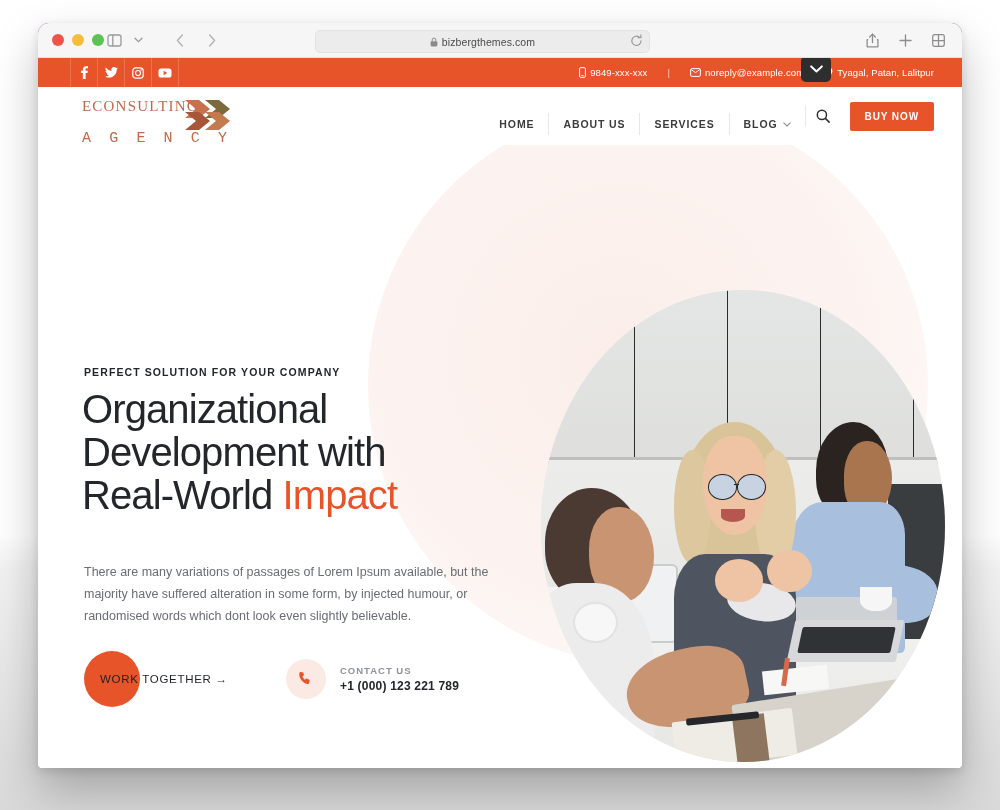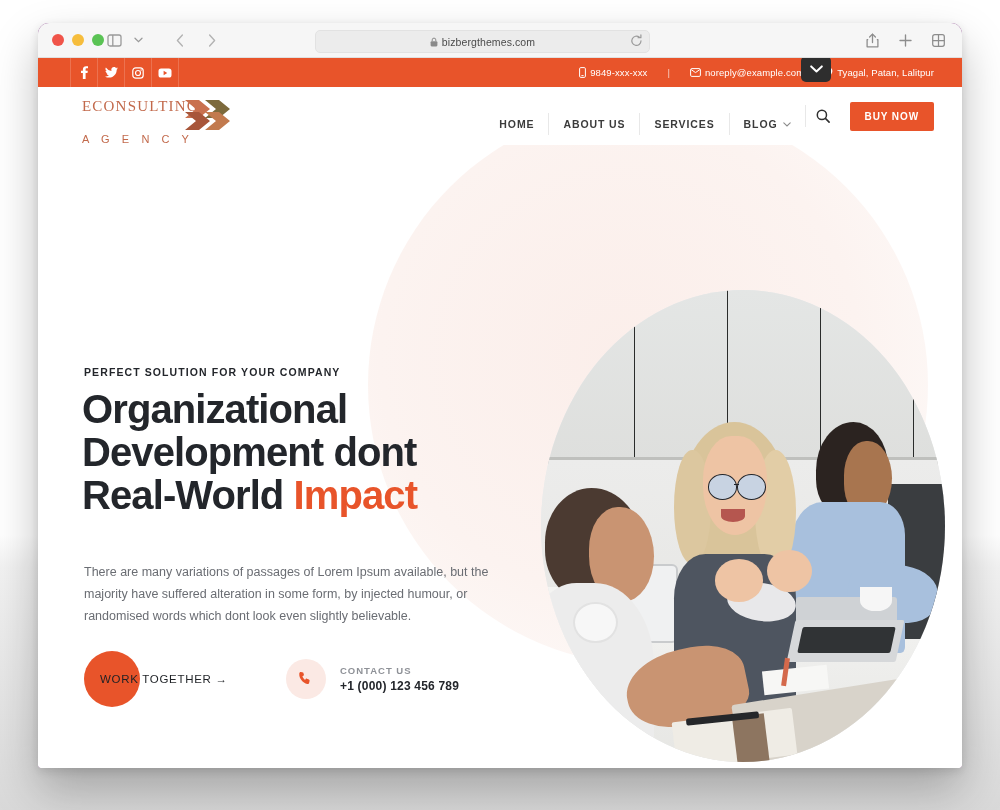--- a/index.html
+++ b/index.html
@@ -62,21 +62,21 @@
     position:absolute;left:763px;top:-2px;width:30px;height:26px;
     background:#2e2e2e;border-radius:5px;display:flex;align-items:center;justify-content:center;
     color:#ffffff;z-index:40;
   }
   
   #header{position:relative;height:58px;background:#ffffff;display:flex;align-items:center;z-index:20;}
   #logo{position:absolute;left:44px;top:8px;width:150px;height:42px;}
   #logo .lg-text{position:absolute;left:0;top:4px;}
   #logo .lg1{font-family:"Liberation Serif", serif;font-size:15px;letter-spacing:1.2px;
              color:#c2694b;display:block;line-height:15px;}
-  #logo .lg2{font-family:Liberation Sans, sans-serif;font-size:11px;letter-spacing:4.6px;
+  #logo .lg2{font-family:Liberation Mono, monospace;font-size:15px;letter-spacing:4.6px;
              color:#c2694b;display:block;line-height:14px;margin-top:18px;}
   #logo .arrows{position:absolute;left:103px;top:3px;}
   #nav{position:absolute;right:28px;top:0;height:58px;display:flex;align-items:center;}
   .nav-item{position:relative;padding:0 14px;height:22px;display:flex;align-items:center;
             font-size:10.5px;letter-spacing:.9px;color:#3b3b3b;font-weight:bold;margin-top:16px;}
   .nav-item + .nav-item{border-left:1px solid #e8e8e8;}
   .caret{margin-left:5px;color:#8b8b8b;display:flex;}
   #search-btn{width:34px;height:22px;display:flex;align-items:center;justify-content:center;
               color:#2f2f2f;border-left:1px solid #e8e8e8;}
   #buy-now{margin-left:10px;background:#e8542a;color:#fff;font-size:10px;font-weight:bold;
@@ -161,21 +161,21 @@
   .o-chair{position:absolute;left:17%;top:58%;width:16%;height:16%;border:2px solid #c9cbcd;
            border-radius:6px;background:#f0f1f2;}
   .o-paper{position:absolute;left:55%;top:80%;width:16%;height:5%;background:#f7f7f5;
            transform:rotate(-6deg);}
   .o-marker{position:absolute;left:60%;top:78%;width:1.2%;height:6%;background:#d4694b;
             transform:rotate(8deg);}
   
   #eyebrow{position:absolute;left:46px;top:221px;font-size:10.5px;font-weight:bold;
            letter-spacing:1.1px;color:#23262b;}
   #headline{position:absolute;left:44px;top:243px;width:420px;font-size:40px;line-height:43px;
-            font-weight:bold;letter-spacing:-.9px;color:#23262b;}
+            font-weight:normal;letter-spacing:-.9px;color:#23262b;}
   #headline .accent{color:#e8542a;}
   #lede{position:absolute;left:46px;top:416px;width:410px;font-size:12.5px;line-height:22px;
          color:#6a6d73;}
   
   #cta-row{position:absolute;left:46px;top:506px;display:flex;align-items:center;}
   #work-wrap{position:relative;width:180px;height:56px;display:flex;align-items:center;}
   #work-circle{position:absolute;left:0;top:0;width:56px;height:56px;border-radius:50%;background:#e8542a;}
   #work-label{position:relative;margin-left:16px;font-size:11.5px;font-weight:normal;letter-spacing:.7px;
               color:#1e2125;white-space:nowrap;}
   #contact-wrap{display:flex;align-items:center;margin-left:22px;}
@@ -438,41 +438,41 @@
             <div class="o-note"></div>
             <div class="o-noteband"></div>
             <div class="o-pen"></div>
           </div>
         </div>
 
         <div id="eyebrow">PERFECT SOLUTION FOR YOUR COMPANY</div>
 
         <div id="headline">
           <span>Organizational</span><br>
-          <span>Development dont</span><br>
+          <span>Development with</span><br>
           <span>Real-World </span><span class="accent">Impact</span>
         </div>
 
         <div id="lede">There are many variations of passages of Lorem Ipsum available, but the majority have suffered alteration in some form, by injected humour, or randomised words which dont look even slightly believable.</div>
 
         <div id="cta-row">
           <div id="work-wrap">
             <div id="work-circle"></div>
             <div id="work-label">WORK TOGETHER →</div>
           </div>
 
           <div id="contact-wrap">
             <div id="phone-circle">
               <svg width="16" height="16" viewBox="0 0 16 16">
                   <path d="M5.2 1.4 2.9 1.1C2.1 1 1.4 1.6 1.3 2.4c-.5 4.6 3.4 9.4 8 10.6.8.2 1.6-.3 1.8-1.1l.5-2.2c.1-.5-.2-1-.7-1.2l-2-.8c-.4-.2-.9 0-1.2.3l-.7.9C6.3 8.2 5 6.8 4.4 5.2l1-.5c.4-.2.6-.7.5-1.1l-.7-2.2z" fill="#e8542a"></path>
                 </svg>
             </div>
             <div id="contact-text">
               <div id="contact-label">CONTACT US</div>
-              <div id="contact-phone">+1 (000) 123 456 789</div>
+              <div id="contact-phone">+1 (000) 123 221 789</div>
             </div>
           </div>
         </div>
 
       </div>
 
     </div>
   </div>
 </div>
 

